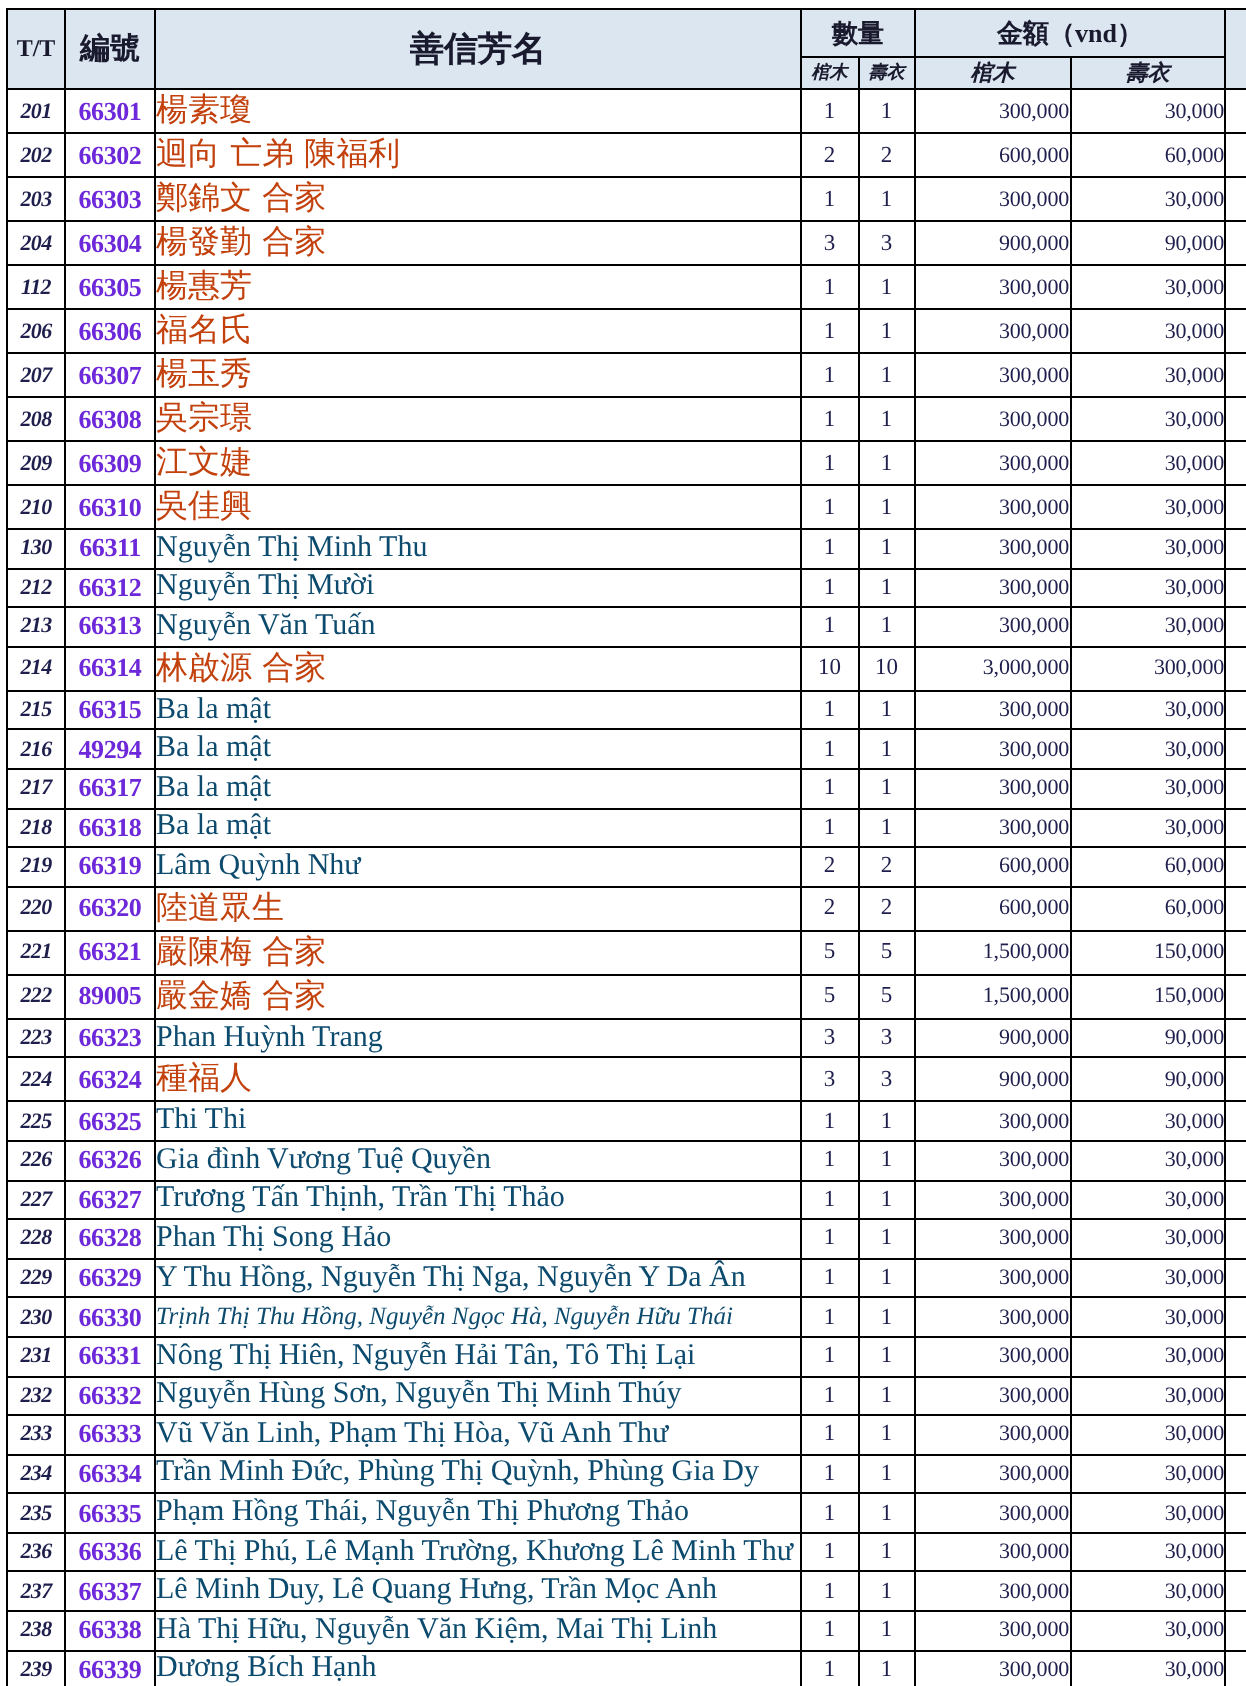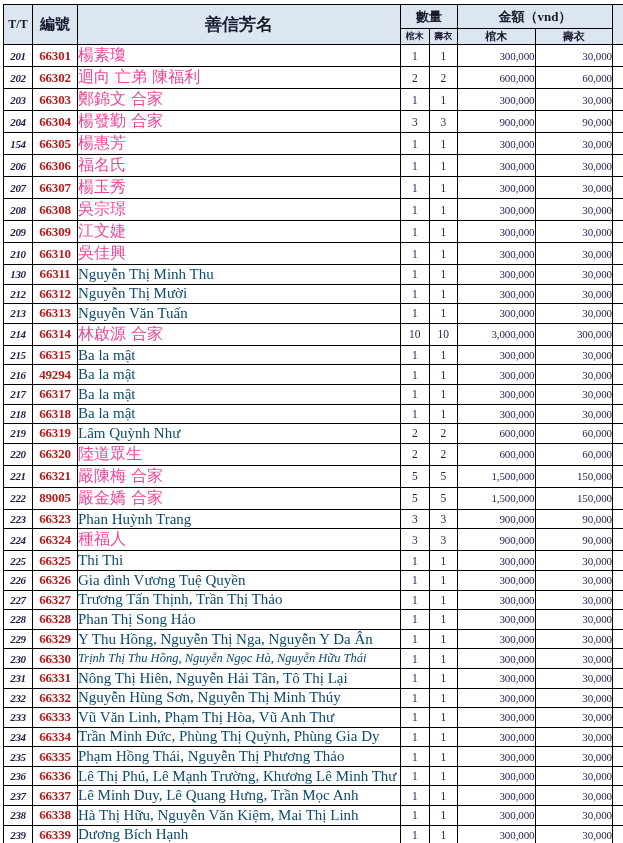--- a/index.html
+++ b/index.html
@@ -41,53 +41,53 @@
     font-weight: bold;
     text-align: center;
     font-family: "Liberation Serif", "DejaVu Serif", serif;
   }
   th.h-tt       { width: 28px;  font-size: 12px; }
   th.h-code     { width: 44px;  font-size: 15px; }
   th.h-name     { width: 322px; font-size: 17px; }
   th.h-qty      { width: 56px;  font-size: 13px; }
   th.h-amt      { width: 154px; font-size: 13px; }
   th.h-total    { width: 94px;  font-size: 16px; }
-  th.sub        { font-size: 9px; height: 14px; font-weight: bold; }
+  th.sub        { font-size: 9px; height: 14px; font-weight: bold; font-style: italic; }
   th.sub-qtyk   { width: 28px; }
   th.sub-qtys   { width: 28px; }
   th.sub-amtk   { width: 77px; font-size: 11px;}
   th.sub-amts   { width: 77px; font-size: 11px;}
   .hdr-top { height: 24px; }
   .hdr-bot { height: 15px; }
 
   
   tbody tr { height: 19.6px; }
   td.c-tt {
     font-size: 11px;
     font-style: italic;
     font-weight: bold;
     color: #1f1f4d;
     text-align: center;
     letter-spacing: -0.3px;
   }
   td.c-code {
     font-size: 13px;
     font-weight: bold;
-    color: #b91c1c;
+    color: #6d28d9;
     text-align: center;
     letter-spacing: -0.2px;
   }
   td.c-name {
     font-size: 15px;
     color: #0c4a6e;
     text-align: left;
     padding-left: 3px;
   }
   td.c-name.cjk {
-    color: #ec4899;
+    color: #c2410c;
     font-size: 16px;
     font-family: "DejaVu Sans", "Liberation Sans", sans-serif;
   }
   td.c-name.small {
     font-size: 12.5px;
     font-style: italic;
   }
   td.c-qty {
     font-size: 11.5px;
     color: #1f1f4d;
@@ -165,21 +165,21 @@
           <td class="c-tt">204</td>
           <td class="c-code">66304</td>
           <td class="c-name cjk">楊發勤 合家</td>
           <td class="c-qty">3</td>
           <td class="c-qty">3</td>
           <td class="c-amt">900,000</td>
           <td class="c-amt">90,000</td>
           <td class="c-total">990,000</td>
         </tr>
         <tr>
-          <td class="c-tt">154</td>
+          <td class="c-tt">112</td>
           <td class="c-code">66305</td>
           <td class="c-name cjk">楊惠芳</td>
           <td class="c-qty">1</td>
           <td class="c-qty">1</td>
           <td class="c-amt">300,000</td>
           <td class="c-amt">30,000</td>
           <td class="c-total">330,000</td>
         </tr>
         <tr>
           <td class="c-tt">206</td>

